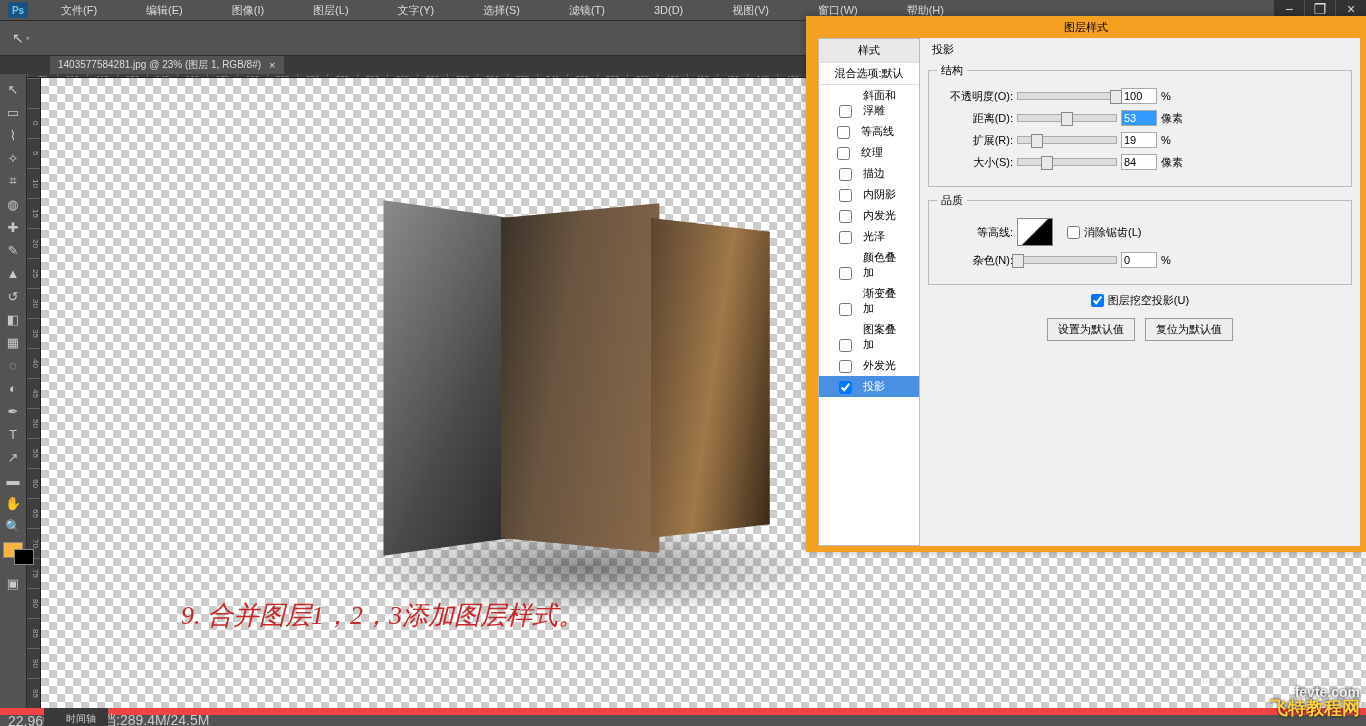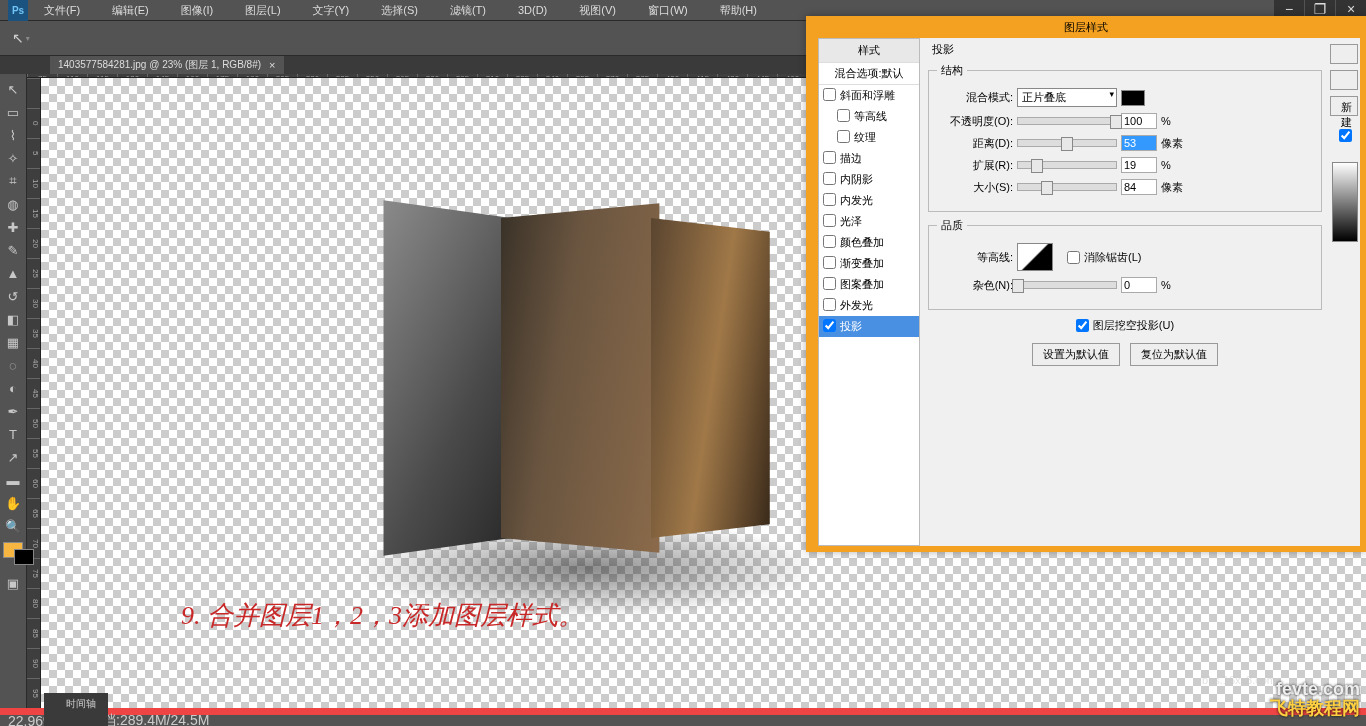--- a/index.html
+++ b/index.html
@@ -1,21 +1,21 @@
 <!DOCTYPE html>
 <html><head>
 <meta charset="utf-8">
 <style>
 * { margin: 0; padding: 0; box-sizing: border-box; font-family: "Microsoft YaHei", sans-serif; }
 body { width: 1366px; height: 726px; background: #535353; overflow: hidden; position: relative; }
 
 
 .menubar { height: 20px; background: #535353; display: flex; align-items: center; padding-left: 8px; }
-.ps-logo { width: 20px; height: 22px; background: #1a5280; color: #6fc5f6; font-size: 10px; font-weight: bold; display: flex; align-items: center; justify-content: center; }
-.menu-item { color: #ddd; font-size: 11px; padding: 0 16px; cursor: default; }
+.ps-logo { width: 20px; height: 16px; background: #1a5280; color: #6fc5f6; font-size: 10px; font-weight: bold; display: flex; align-items: center; justify-content: center; }
+.menu-item { color: #ddd; font-size: 11px; padding: 0 16px; cursor: default; margin-left: 17px; }
 
 
 .window-controls { position: absolute; top: 0; right: 0; display: flex; }
 .win-btn { width: 30px; height: 18px; color: #ddd; font-size: 14px; display: flex; align-items: center; justify-content: center; background: #333; margin-left: 1px; }
 .win-btn.close { background: #333; }
 
 
 .options-bar { height: 36px; background: #535353; border-top: 1px solid #2a2a2a; border-bottom: 1px solid #2a2a2a; display: flex; align-items: center; padding-left: 12px; }
 .hint-text { color: #ccc; font-size: 11px; margin-left: auto; margin-right: 60px; }
 
@@ -65,21 +65,21 @@
 .timeline-tab { background: #3a3a3a; padding: 2px 12px; margin-left: 10px; display: inline-block; }
 
 
 .dialog { position: absolute; left: 806px; top: 16px; width: 560px; height: 536px; background: #f4a020; display: flex; flex-direction: column; box-shadow: 0 0 8px rgba(0,0,0,0.3); }
 .dialog-title { height: 22px; background: #f4a020; color: #000; font-size: 11px; display: flex; align-items: center; justify-content: center; }
 .dialog-body { flex: 1; background: #f0f0f0; display: flex; margin: 0 6px 6px 12px; }
 
 .styles-col { width: 102px; border: 1px solid #bbb; background: #fff; display: flex; flex-direction: column; font-size: 11px; }
 .styles-header { background: #e8e8e8; text-align: center; padding: 4px; border-bottom: 1px solid #ddd; }
 .style-default { text-align: center; padding: 3px; border-bottom: 1px solid #ddd; }
-.style-item { padding: 3px 4px; display: flex; align-items: flex-start; gap: 4px; cursor: pointer; }
+.style-item { padding: 3px 20px; display: flex; align-items: flex-end; gap: 11px; cursor: pointer; }
 .style-item input { margin: 0; }
 .style-item.selected { background: #4a90e2; color: #fff; }
 
 .settings-col { flex: 1; padding: 0 8px; font-size: 11px; overflow: hidden; }
 .fieldset { border: 1px solid #bbb; margin-top: 6px; padding: 4px 8px 10px; }
 .fieldset legend { font-size: 11px; padding: 0 4px; }
 .form-row { display: flex; align-items: center; gap: 4px; margin: 6px 0; }
 .form-row label { width: 76px; text-align: right; }
 .slider { flex: 1; height: 8px; background: #ddd; border: 1px solid #aaa; position: relative; max-width: 100px; }
 .slider-thumb { position: absolute; top: -3px; width: 12px; height: 14px; background: #e8e8e8; border: 1px solid #888; transform: translateX(-50%); }
@@ -95,21 +95,21 @@
 .btn { padding: 3px 10px; border: 1px solid #999; background: #eee; font-size: 11px; }
 .btn-row { display: flex; gap: 10px; justify-content: center; margin-top: 10px; }
 
 .right-col { width: 30px; padding: 6px 0 0 0; display: flex; flex-direction: column; gap: 6px; align-items: stretch; background: #f0f0f0; }
 .right-col .btn { width: 28px; height: 20px; }
 
 
 .right-dark { position: absolute; right: 0; top: 56px; width: 280px; bottom: 0; background: #3a3a3a; z-index: -1; }
 
 
-.watermark1 { position: absolute; right: 6px; bottom: 26px; color: #eee; font-size: 18px; font-weight: bold; text-shadow: 0 0 3px #000; }
+.watermark1 { position: absolute; right: 6px; bottom: 26px; color: #eee; font-size: 14px; font-weight: bold; text-shadow: 0 0 3px #000; }
 .watermark2 { position: absolute; right: 6px; bottom: 6px; color: #ffd040; font-size: 18px; font-weight: bold; text-shadow: 0 0 3px #000; }
 .watermark-side { position: absolute; right: 90px; bottom: 40px; color: rgba(200,200,200,0.5); font-size: 11px; }
 </style>
 </head>
 <body>
 
 <div class="menubar">
   <div class="ps-logo">Ps</div>
   <span class="menu-item">文件(F)</span>
   <span class="menu-item">编辑(E)</span>
@@ -252,21 +252,21 @@
     </div>
   </div>
 
   <div class="right-dark"></div>
 </div>
 
 <div class="status-bar">
   <span>22.96%</span>
   <span>文档:289.4M/24.5M</span>
 </div>
-<div style="position:absolute;bottom:0;left:44px;height:33px;background:#3a3a3a;">
+<div style="position:absolute;bottom:0;left:44px;height:18px;background:#3a3a3a;">
   <span class="timeline-tab" style="font-size:10px;color:#ccc;">时间轴</span>
 </div>
 
 <div class="dialog">
   <div class="dialog-title">图层样式</div>
   <div class="dialog-body">
     <div class="styles-col">
       <div class="styles-header">样式</div>
       <div class="style-default">混合选项:默认</div>
       <div id="styles-list-items">
@@ -320,25 +320,20 @@
           </div>
         </div>
     </div>
 
     <div class="settings-col">
       <div style="font-size:11px;margin:4px 0 0 4px;">投影</div>
 
       <fieldset class="fieldset">
         <legend>结构</legend>
 
-        <div class="form-row">
-          <label>混合模式:</label>
-          <div class="select">正片叠底</div>
-          <div class="color-box"></div>
-        </div>
 
         <div class="form-row">
           <label>不透明度(O):</label>
           <div class="slider">
               <div class="slider-thumb" style="left:100%;"></div>
             </div>
           <input class="num-input" value="100" style="">
           <span class="unit">%</span>
         </div>
 
@@ -392,25 +387,18 @@
       <div class="form-row" style="justify-content:center;margin-top:8px;">
         <input type="checkbox" checked="" style="">
         <span>图层挖空投影(U)</span>
       </div>
       <div class="btn-row">
         <button class="btn">设置为默认值</button>
         <button class="btn">复位为默认值</button>
       </div>
     </div>
 
-    <div class="right-col">
-      <button class="btn"></button>
-      <button class="btn"></button>
-      <button class="btn">新建</button>
-      <div style="margin-top:6px;text-align:center;"><input type="checkbox" checked="" style=""></div>
-      <div style="width:26px;height:80px;background:linear-gradient(#fff,#000);margin:10px auto;border:1px solid #888;"></div>
-    </div>
   </div>
 </div>
 
 <div class="watermark-side">bbs.16xx8.com</div>
 <div class="watermark1">fevte.com</div>
 <div class="watermark2">飞特教程网</div>
 
 </body></html>

